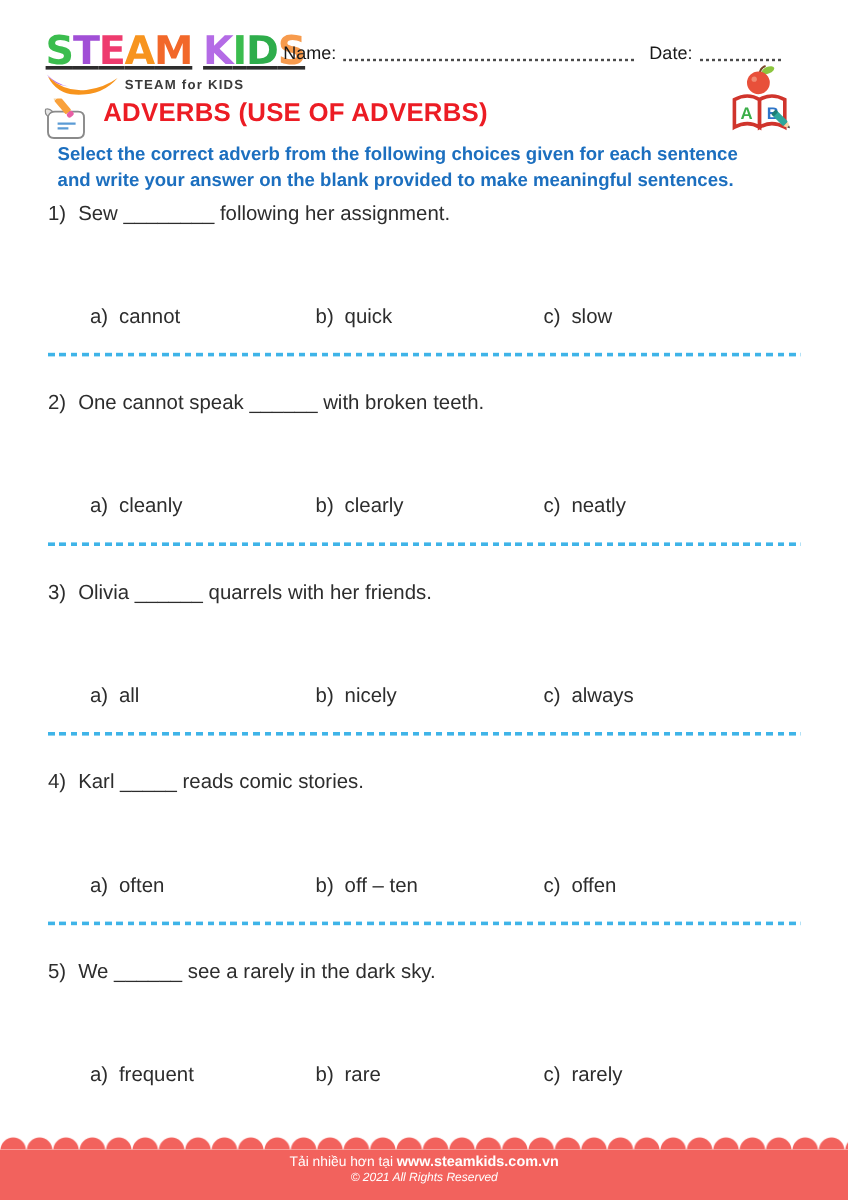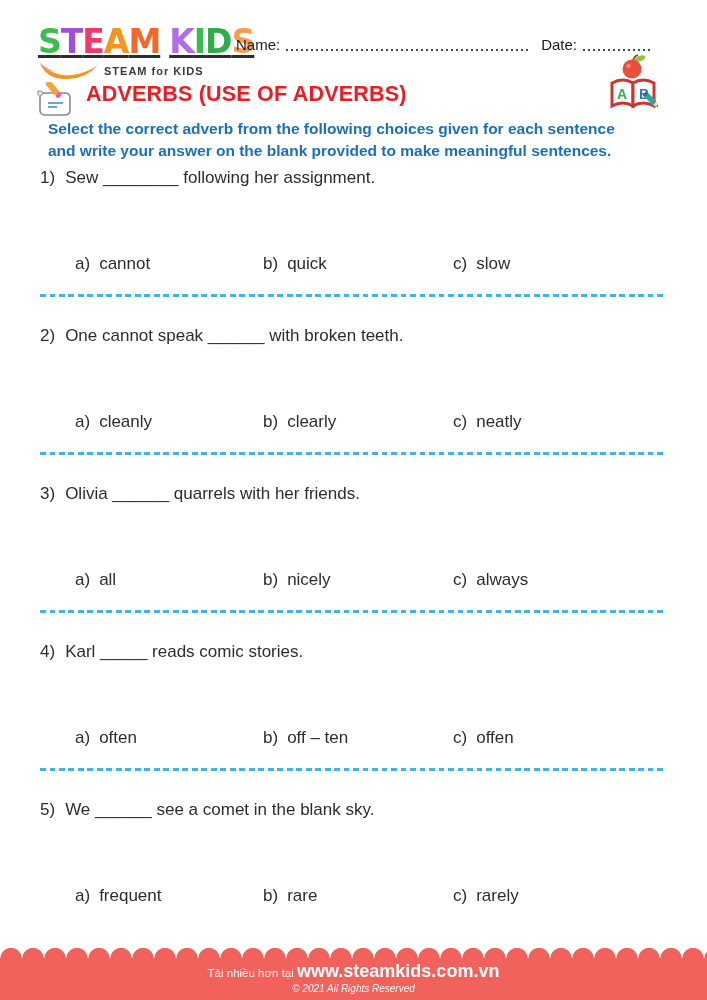--- a/index.html
+++ b/index.html
@@ -47,21 +47,21 @@
     background:repeating-linear-gradient(90deg,#3FB4E8 0 5.5px, transparent 5.5px 9.5px); }
 
   
   .footer { position:absolute; left:0; bottom:0; width:707px; height:55px; }
   .scallops { position:absolute; bottom:42px; left:0; width:100%; height:13px;
     background:radial-gradient(circle 11px at 11px 13.5px, #F2625D 10.2px, rgba(0,0,0,0) 11px);
     background-size:22px 13px; background-repeat:repeat-x; }
   .footer-band { position:absolute; bottom:0; left:0; width:100%; height:42px;
     background:#F2625D; color:#ffffff; text-align:center; }
   .footer-line1 { padding-top:3px; font-size:11.5px; }
-  .footer-line1 .url { font-size:18px; font-weight:bold; }
+  .footer-line1 .url { font-size:12px; font-weight:bold; }
   .footer-line2 { font-size:10px; font-style:italic; margin-top:1px; }
 </style>
 </head>
 <body>
 
 <div class="page">
 
   <div class="logo">
     <div class="logo-word"><span style="color: rgb(59, 189, 78);">S</span><span style="color: rgb(161, 79, 214);">T</span><span style="color: rgb(238, 59, 110);">E</span><span style="color: rgb(247, 148, 30);">A</span><span style="color: rgb(242, 104, 42);">M</span><span class="gap"></span><span style="color: rgb(180, 107, 230);">K</span><span style="color: rgb(59, 189, 78);">I</span><span style="color: rgb(46, 173, 75);">D</span><span style="color: rgb(247, 155, 77);">S</span></div>
     <div class="logo-sub">
@@ -204,21 +204,21 @@
             <span>c)</span>
             <span>offen</span>
           </div>
       </div>
       <div class="sep"></div>
     </div>
 
     <div class="q-block last">
       <div class="q-line">
         <span>5)</span>
-        <span>We ______ see a comet in the blank sky.</span>
+        <span>We ______ see a rarely in the dark sky.</span>
       </div>
       <div class="options">
         <div class="opt">
             <span>a)</span>
             <span>frequent</span>
           </div>
         <div class="opt">
             <span>b)</span>
             <span>rare</span>
           </div>

